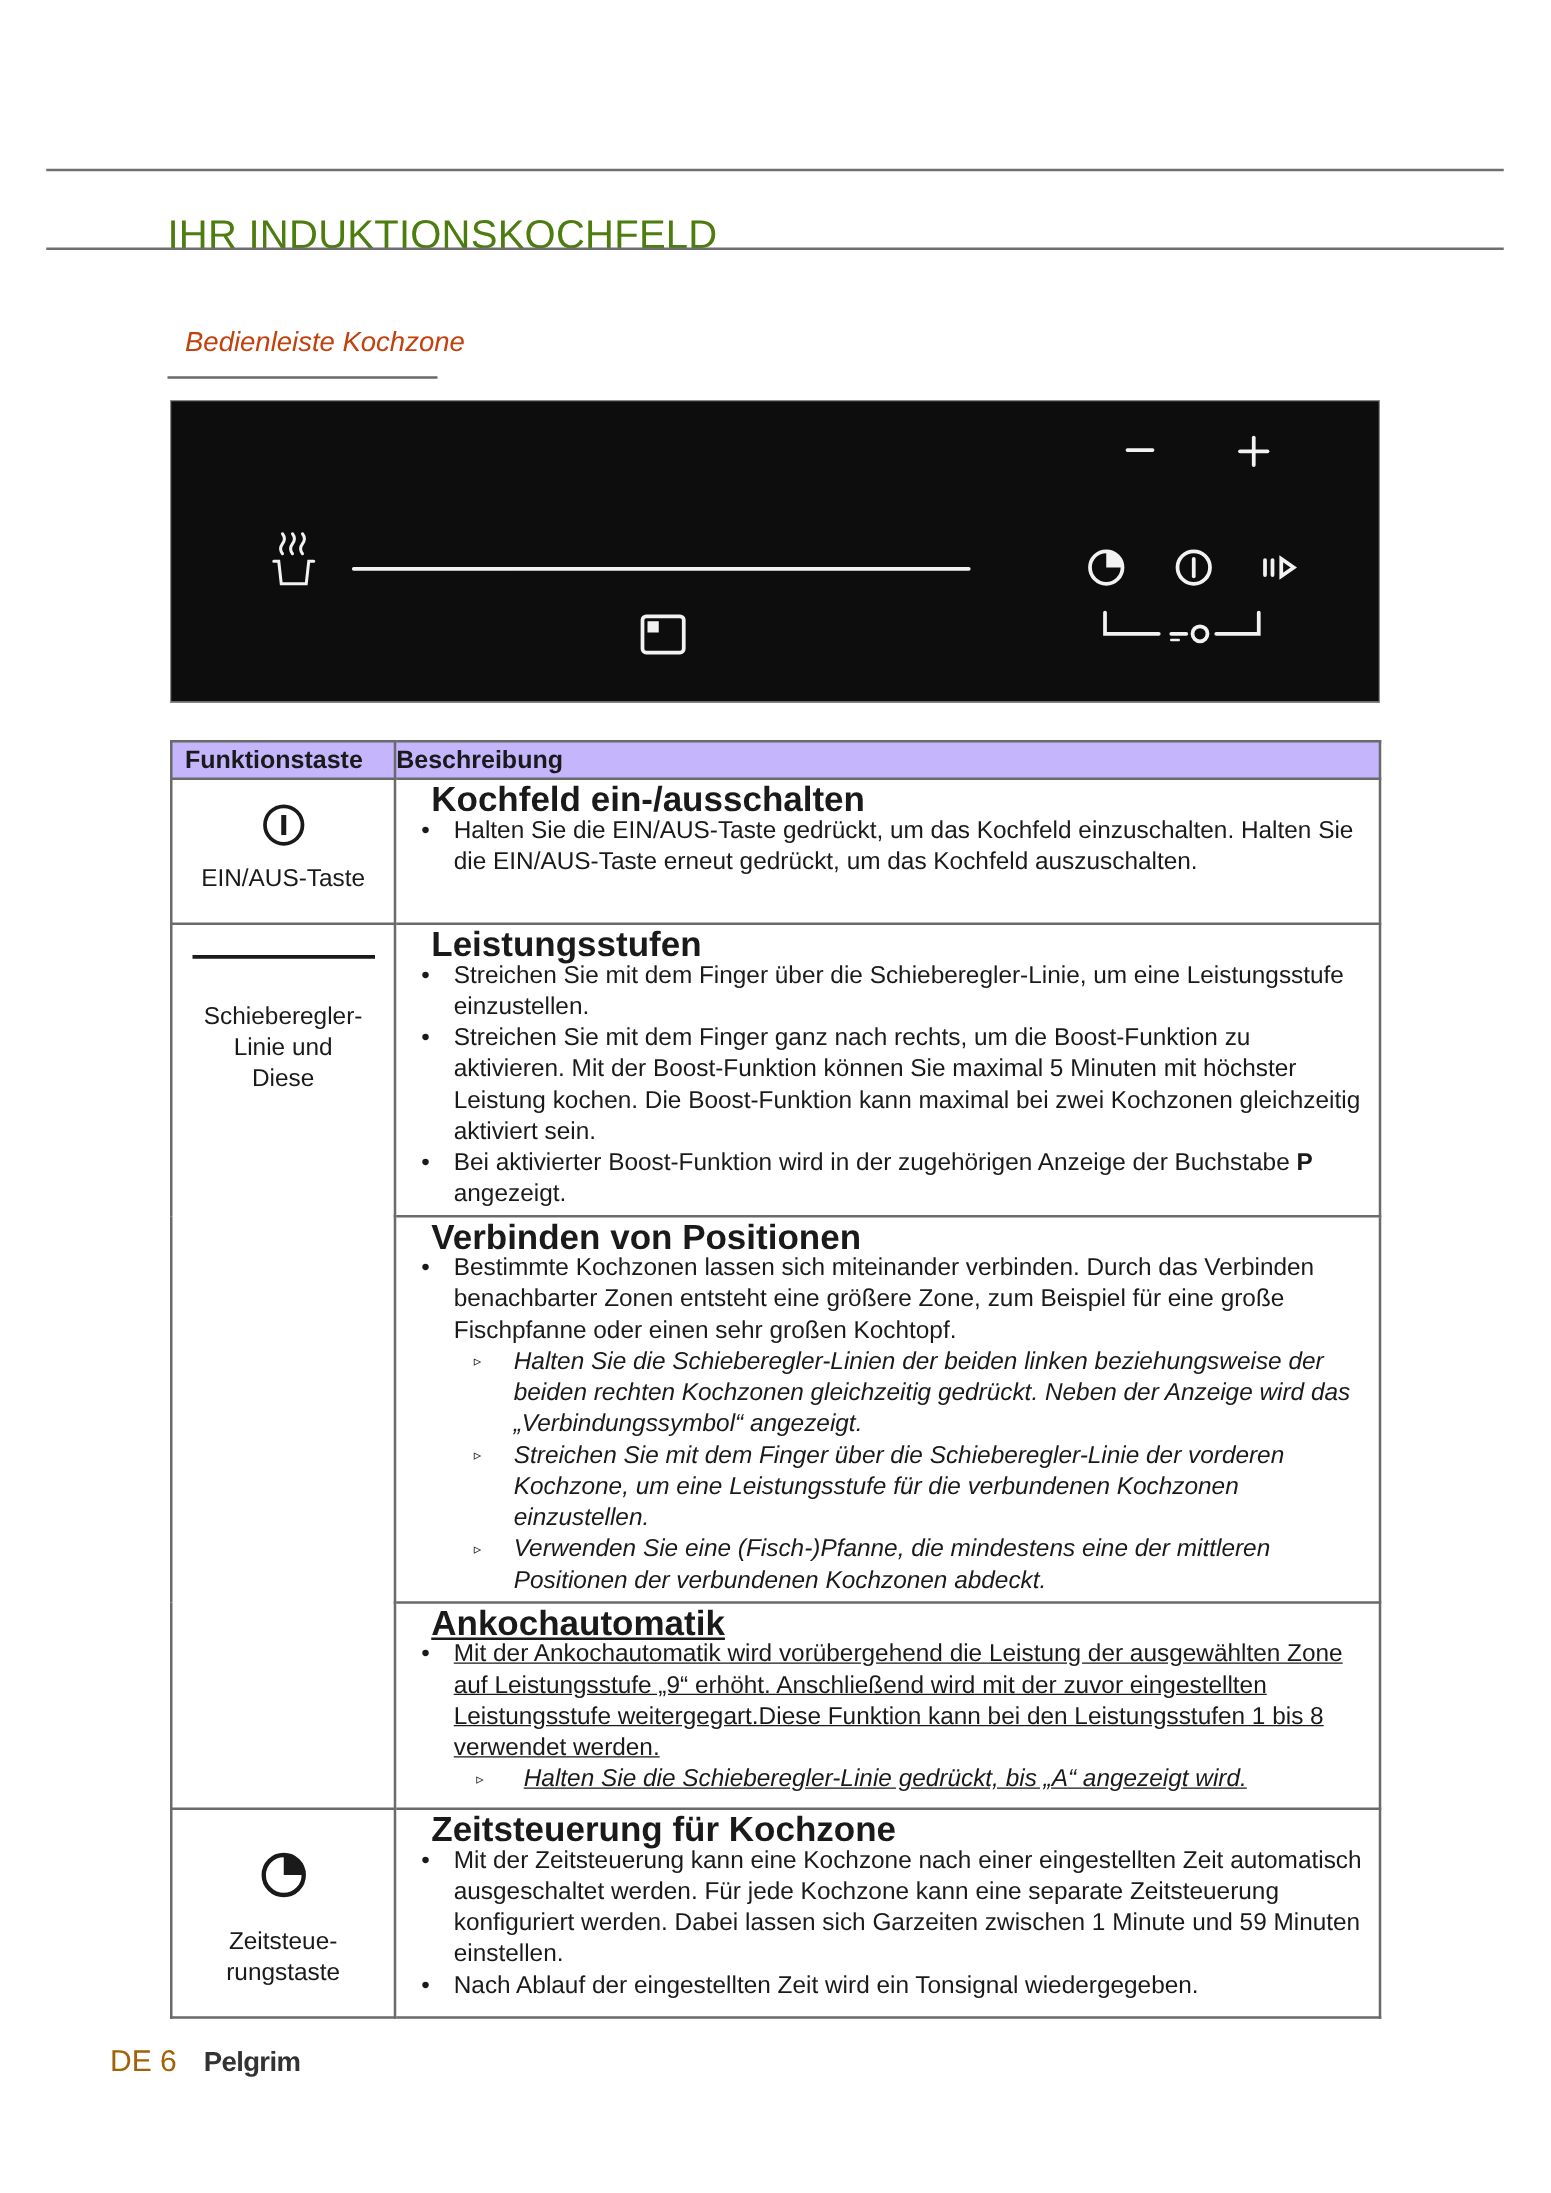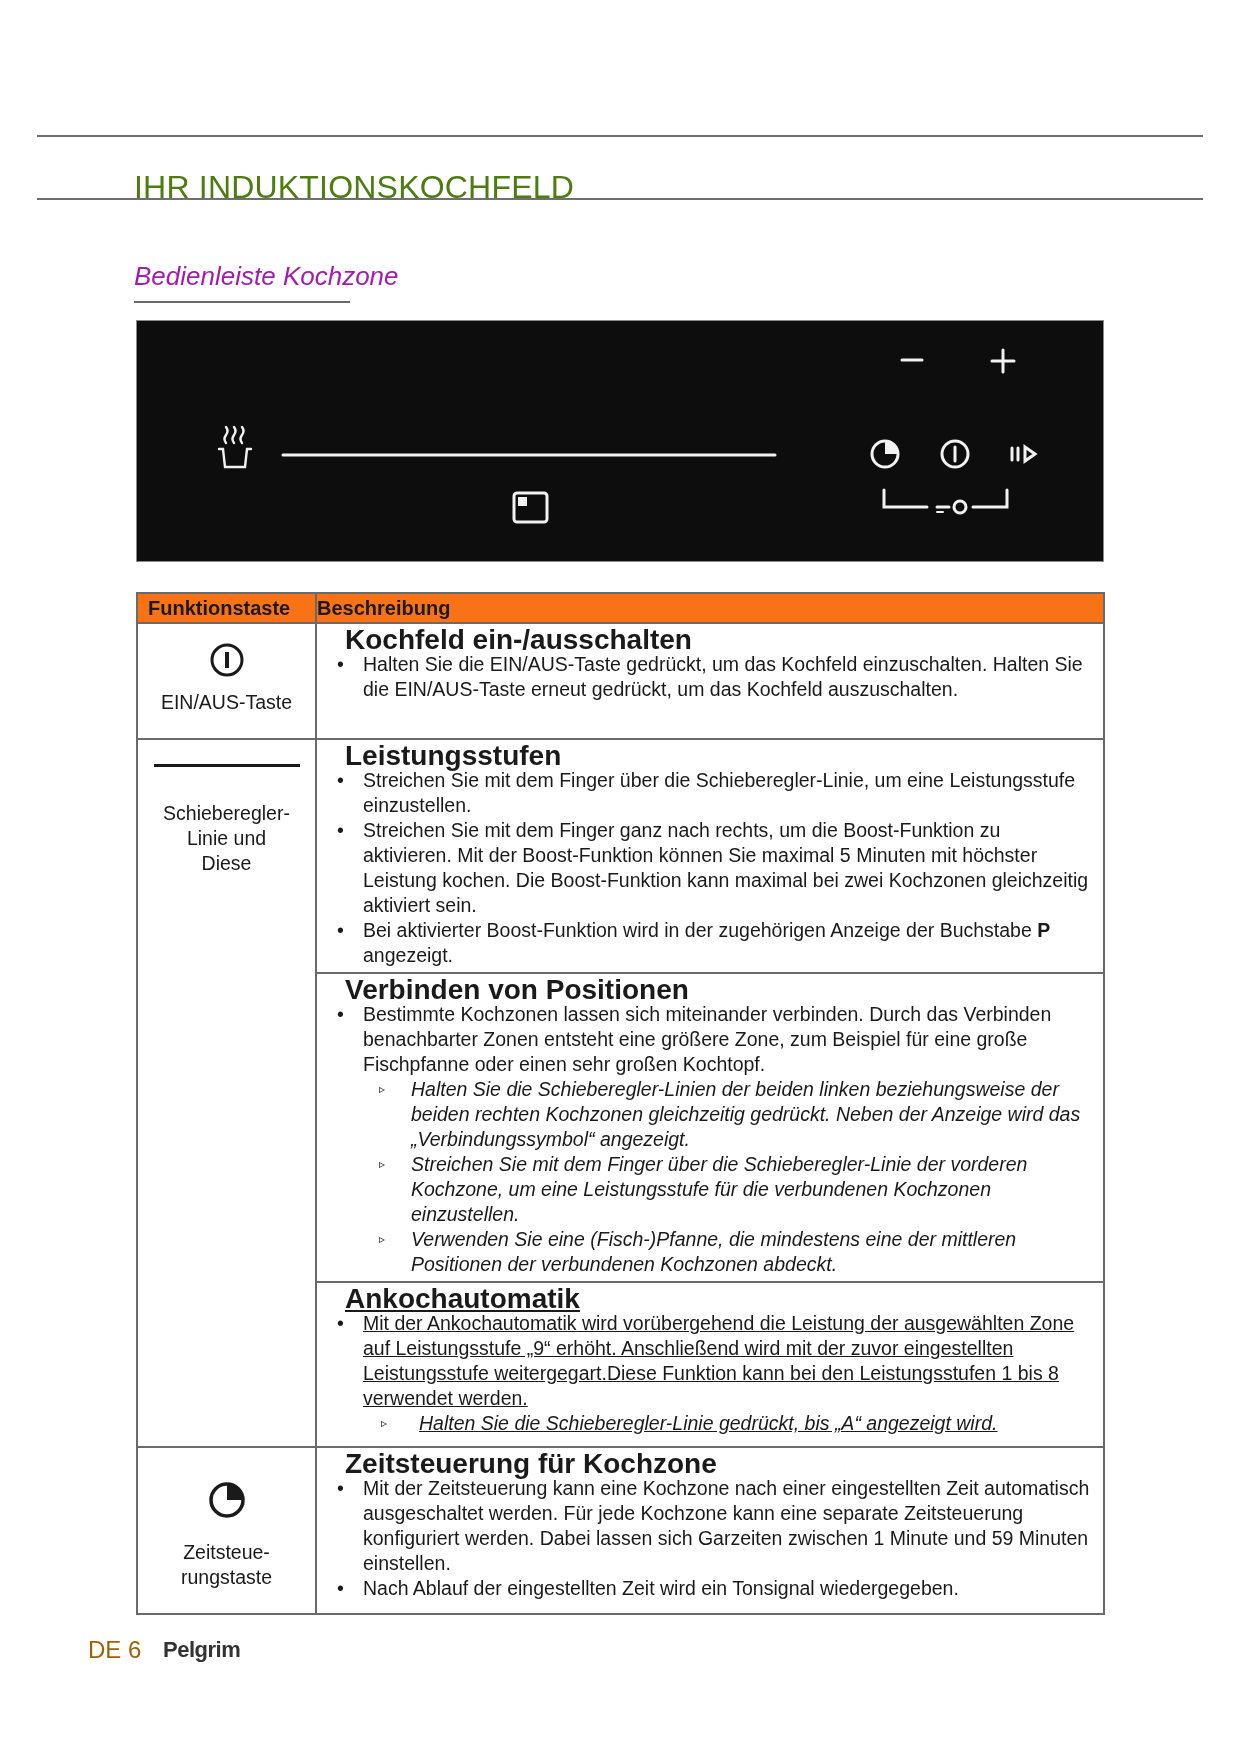--- a/index.html
+++ b/index.html
@@ -1,28 +1,28 @@
 <!DOCTYPE html>
 <html><head>
 <meta charset="utf-8">
 <style>
   html, body { margin:0; padding:0; }
   body { width:1241px; height:1754px; background:#ffffff; position:relative; overflow:hidden;
          font-family:"Liberation Sans", "DejaVu Sans", sans-serif; color:#1a1a1a; }
   .hr { position:absolute; left:37px; width:1166px; height:2px; background:#6f6f6f; }
   .chapter { position:absolute; left:134px; top:150px; font-size:32px; color:#4d7c0f; letter-spacing:0.2px;margin-top:19px; }
-  .section-title { position:absolute; left:134px; top:261px; font-size:26px; font-style:italic; color:#a21caf; }
+  .section-title { position:absolute; left:148px; top:261px; font-size:22px; font-style:italic; color:#c2410c; }
   .section-underline { position:absolute; left:134px; top:301px; width:216px; height:2px; background:#6a6a6a; }
 
   .panel { position:absolute; left:136px; top:320px; width:968px; height:242px; background:#0e0d0d; border:1px solid #8a8a8a; box-sizing:border-box; }
   .panel svg { position:absolute; left:0; top:0; }
 
   table.ft { position:absolute; left:136px; top:592px; width:969px; border-collapse:collapse; font-size:19.5px; line-height:25px; }
   table.ft td, table.ft th { border:2px solid #6a6a6a; vertical-align:top; padding:0; }
-  table.ft th { background:#f97316; font-weight:bold; text-align:left; height:28px; font-size:20px; line-height:28px; }
+  table.ft th { background:#c4b5fd; font-weight:bold; text-align:left; height:28px; font-size:20px; line-height:28px; }
   th.c1 { width:167px; padding-left:10px !important; }
   th.c2 { padding-left:0 !important; }
   td.key { width:177px; text-align:center; }
   .keylabel { display:block; }
   .desc { padding:4px 10px 4px 12px !important; }
   .desc h4 { margin:0 0 0 16px; font-size:28px; line-height:24px; font-weight:bold; }
   .bul { position:relative; padding-left:34px; margin:0; }
   .bul::before { content:"•"; position:absolute; left:8px; top:0; }
   .sub { position:relative; padding-left:82px; margin:0; font-style:italic; }
   .sub .tri { position:absolute; left:50px; top:0; font-style:normal; font-size:12px; }

